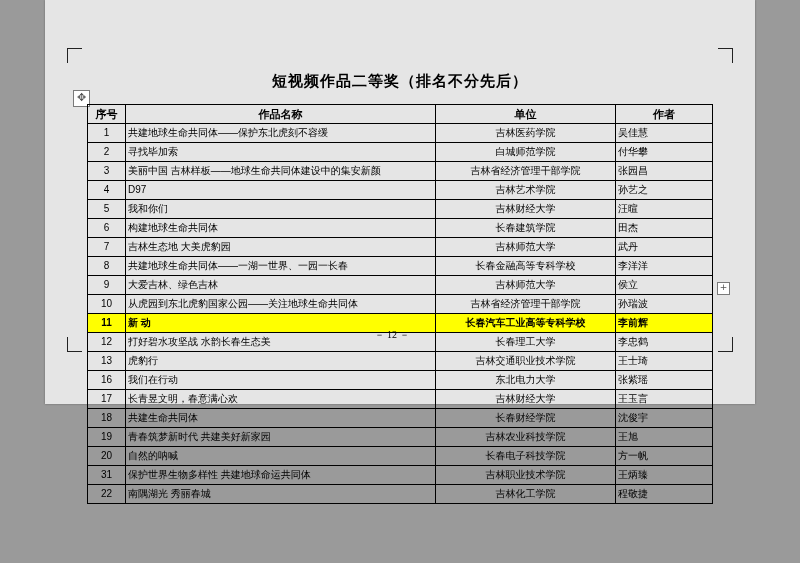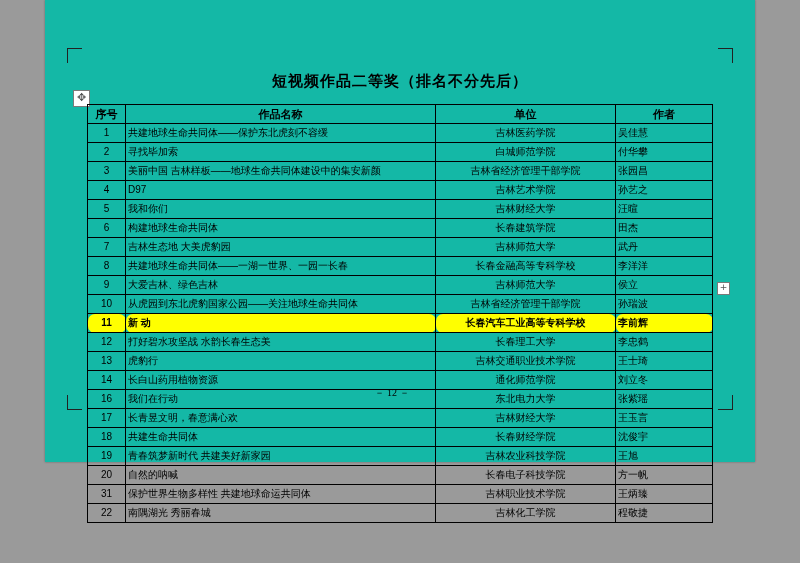--- a/index.html
+++ b/index.html
@@ -11,22 +11,22 @@
     height: 563px;
     background: #9a9a9a;
     font-family: "Liberation Serif", "DejaVu Serif", serif;
     overflow: hidden;
   }
   .page {
     position: absolute;
     left: 45px;
     top: 0px;
     width: 710px;
-    height: 462px;
-    background: #14b8a6;
+    height: 404px;
+    background: #e5e5e5;
     box-shadow: 0 0 2px rgba(0,0,0,0.35);
   }
   
   .mark {
     position: absolute;
     width: 14px;
     height: 14px;
   }
   .mark.tl { left: 22px; top: 48px; border-left: 1px solid #222; border-top: 1px solid #222; }
   .mark.tr { right: 22px; top: 48px; border-right: 1px solid #222; border-top: 1px solid #222; }
@@ -76,21 +76,21 @@
   col.c-no { width: 38px; }
   col.c-name { width: 310px; }
   col.c-unit { width: 180px; }
   col.c-author { width: 97px; }
 
   td.no { text-align: center; }
   td.name { text-align: left; padding-left: 6px; }
   td.unit { text-align: center; }
   td.author { text-align: left; }
 
-  tr.hl td { background: #ffff00; border-radius: 7px; }
+  tr.hl td { background: #ffff00; }
   tr.hl td.no, tr.hl td.name, tr.hl td.unit, tr.hl td.author { font-weight: bold; }
 
   .page-number {
     position: absolute;
     left: 0;
     right: 16px;
     bottom: 62px;
     text-align: center;
     font-size: 10px;
     color: #000;
@@ -232,26 +232,20 @@
             <td class="unit">长春理工大学</td>
             <td class="author">李忠鹤</td>
           </tr>
           <tr>
             <td class="no">13</td>
             <td class="name">虎豹行</td>
             <td class="unit">吉林交通职业技术学院</td>
             <td class="author">王士琦</td>
           </tr>
           <tr>
-            <td class="no">14</td>
-            <td class="name">长白山药用植物资源</td>
-            <td class="unit">通化师范学院</td>
-            <td class="author">刘立冬</td>
-          </tr>
-          <tr>
             <td class="no">16</td>
             <td class="name">我们在行动</td>
             <td class="unit">东北电力大学</td>
             <td class="author">张紫瑶</td>
           </tr>
           <tr>
             <td class="no">17</td>
             <td class="name">长青昱文明，春意满心欢</td>
             <td class="unit">吉林财经大学</td>
             <td class="author">王玉言</td>

